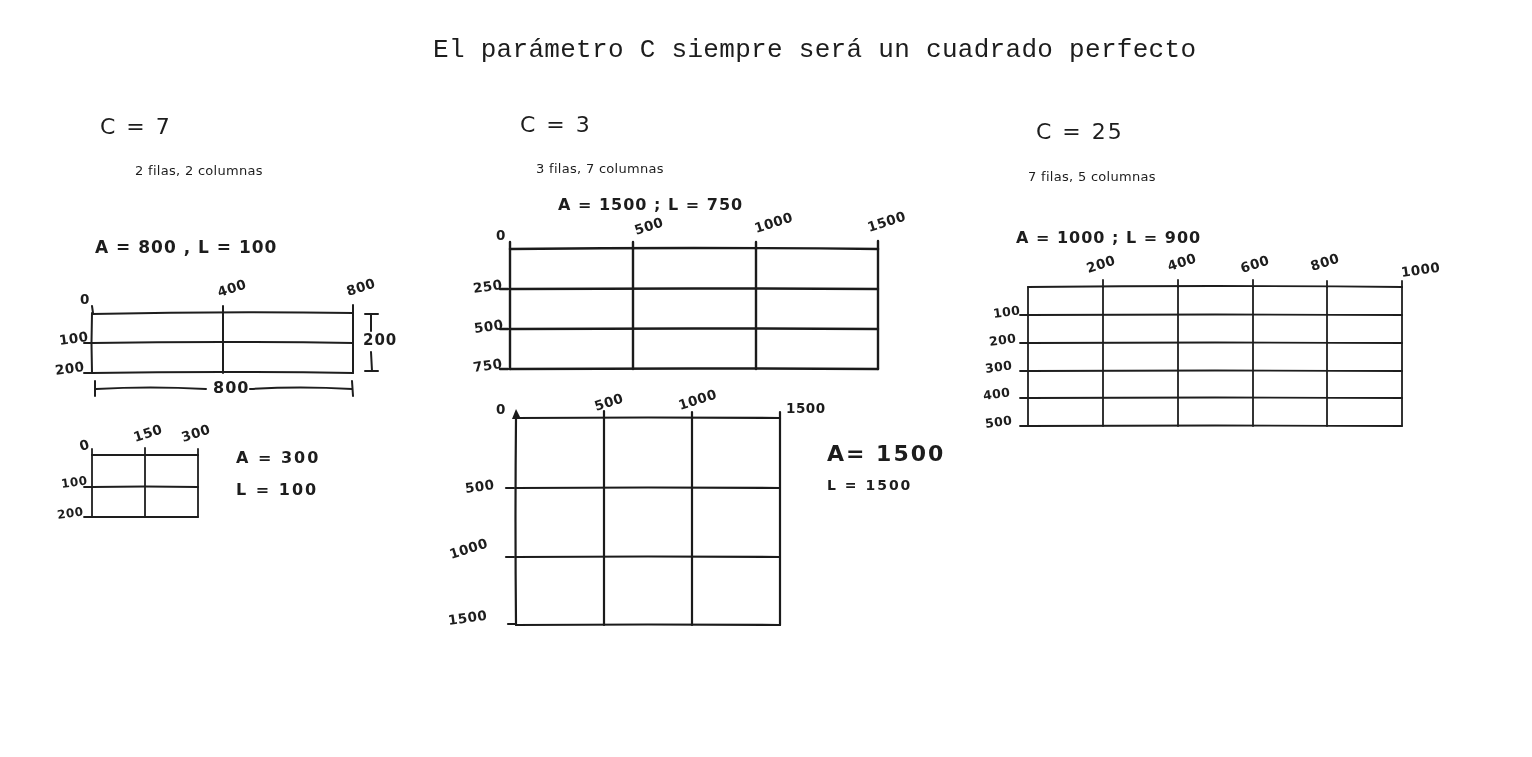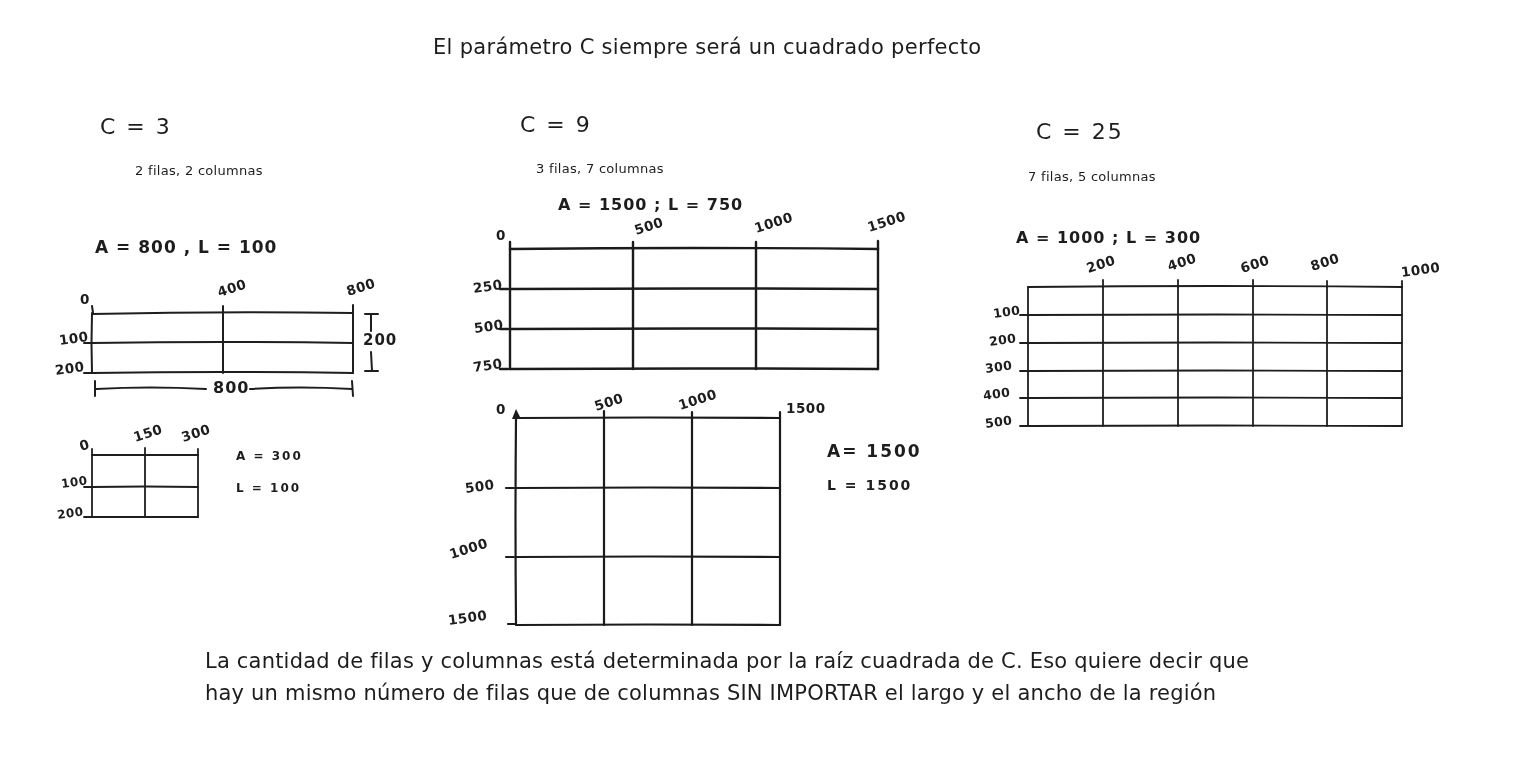--- a/index.html
+++ b/index.html
@@ -2,29 +2,29 @@
 <html><head>
 <meta charset="utf-8">
 <style>
   html,body{margin:0;padding:0;background:#fff;}
   .canvas{
     position:relative;width:1532px;height:757px;background:#ffffff;
     font-family:"DejaVu Sans",sans-serif;color:#1d1d1d;overflow:hidden;
   }
   svg.ink{position:absolute;left:0;top:0;pointer-events:none;}
   .t{position:absolute;white-space:nowrap;line-height:1;}
-  .title{font-size:21px;letter-spacing:.3px;}
+  .title{font-size:26px;letter-spacing:.3px;font-family:Liberation Mono, monospace;}
   .heading{font-size:22px;letter-spacing:2px;}
   .sub{font-size:13px;letter-spacing:.3px;}
   .params{font-size:17px;font-weight:700;letter-spacing:1px;}
   .tick{font-size:13.5px;font-weight:700;letter-spacing:.5px;}
   .rot{transform:rotate(-18deg);transform-origin:left bottom;}
   .rot8{transform:rotate(-8deg);transform-origin:left bottom;}
   .dim{font-size:15px;font-weight:700;letter-spacing:1px;}
-  .side{font-size:12px;font-weight:700;letter-spacing:2px;}
+  .side{font-size:16px;font-weight:700;letter-spacing:2px;}
   .footer{font-size:21px;letter-spacing:.2px;line-height:32px;}
 </style>
 </head>
 <body>
 
 <div class="canvas">
 
   <svg class="ink" width="1532" height="757" viewBox="0 0 1532 757">
 
     <g stroke="#1e1e1e" stroke-width="2" fill="none" stroke-linecap="round">
@@ -123,21 +123,21 @@
       <path d="M1020,343 L1028,343"></path>
       <path d="M1020,371 L1028,371"></path>
       <path d="M1020,398 L1028,398"></path>
       <path d="M1020,426 L1028,426"></path>
     </g>
   </svg>
 
   <div class="t title" style="left:433px;top:37px">El parámetro C siempre será un cuadrado perfecto</div>
 
   <div>
-    <div class="t heading" style="left:100px;top:116px">C = 3</div>
+    <div class="t heading" style="left:100px;top:116px">C = 7</div>
     <div class="t sub" style="left:135px;top:164px">2 filas, 2 columnas</div>
     <div class="t params" style="left:95px;top:239px">A = 800 ,   L = 100</div>
 
     <span class="t tick" style="left:80px;top:293px">0</span>
     <span class="t tick rot" style="left:220px;top:286px">400</span>
     <span class="t tick rot" style="left:349px;top:285px">800</span>
     <span class="t tick rot8" style="left:60px;top:334px">100</span>
     <span class="t tick rot8" style="left:56px;top:364px">200</span>
     <span class="t dim" style="left:363px;top:333px">200</span>
     <span class="t dim" style="left:213px;top:380px;font-size:16px">800</span>
@@ -145,59 +145,55 @@
     <span class="t tick rot" style="left:82px;top:440px">0</span>
     <span class="t tick rot" style="left:136px;top:431px">150</span>
     <span class="t tick rot" style="left:184px;top:431px">300</span>
     <span class="t tick rot8" style="left:62px;top:478px;font-size:12px">100</span>
     <span class="t tick rot8" style="left:58px;top:509px;font-size:12px">200</span>
     <div class="t side" style="left:236px;top:450px">A = 300</div>
     <div class="t side" style="left:236px;top:482px">L = 100</div>
   </div>
 
   <div>
-    <div class="t heading" style="left:520px;top:114px">C = 9</div>
+    <div class="t heading" style="left:520px;top:114px">C = 3</div>
     <div class="t sub" style="left:536px;top:162px">3 filas, 7 columnas</div>
     <div class="t params" style="left:558px;top:197px;font-size:16px">A = 1500 ;   L = 750</div>
 
     <span class="t tick" style="left:496px;top:229px">0</span>
     <span class="t tick rot" style="left:637px;top:224px">500</span>
     <span class="t tick rot" style="left:757px;top:222px">1000</span>
     <span class="t tick rot" style="left:870px;top:221px">1500</span>
     <span class="t tick rot8" style="left:474px;top:282px">250</span>
     <span class="t tick rot8" style="left:475px;top:322px">500</span>
     <span class="t tick rot8" style="left:474px;top:361px">750</span>
 
     <span class="t tick" style="left:496px;top:403px">0</span>
     <span class="t tick rot" style="left:597px;top:400px">500</span>
     <span class="t tick rot" style="left:681px;top:399px">1000</span>
     <span class="t tick" style="left:786px;top:402px">1500</span>
     <span class="t tick rot8" style="left:466px;top:482px">500</span>
     <span class="t tick rot" style="left:452px;top:548px">1000</span>
     <span class="t tick rot8" style="left:449px;top:614px">1500</span>
 
-    <div class="t side" style="left:827px;top:443px;font-size:17px">A= 1500</div>
+    <div class="t side" style="left:827px;top:443px;font-size:22px">A= 1500</div>
     <div class="t side" style="left:827px;top:478px;font-size:14px">L = 1500</div>
   </div>
 
   <div>
     <div class="t heading" style="left:1036px;top:121px">C = 25</div>
     <div class="t sub" style="left:1028px;top:170px">7 filas, 5 columnas</div>
-    <div class="t params" style="left:1016px;top:230px;font-size:16px">A = 1000  ;   L = 300</div>
+    <div class="t params" style="left:1016px;top:230px;font-size:16px">A = 1000  ;   L = 900</div>
 
     <span class="t tick rot" style="left:1089px;top:262px">200</span>
     <span class="t tick rot" style="left:1170px;top:260px">400</span>
     <span class="t tick rot" style="left:1243px;top:262px">600</span>
     <span class="t tick rot" style="left:1313px;top:260px">800</span>
     <span class="t tick rot8" style="left:1402px;top:266px">1000</span>
     <span class="t tick rot8" style="left:994px;top:308px;font-size:12.5px">100</span>
     <span class="t tick rot8" style="left:990px;top:336px;font-size:12.5px">200</span>
     <span class="t tick rot8" style="left:986px;top:363px;font-size:12.5px">300</span>
     <span class="t tick rot8" style="left:984px;top:390px;font-size:12.5px">400</span>
     <span class="t tick rot8" style="left:986px;top:418px;font-size:12.5px">500</span>
   </div>
 
-  <div class="t footer" style="left:205px;top:645px">
-    <div>La cantidad de filas y columnas está determinada por la raíz cuadrada de C. Eso quiere decir que</div>
-    <div>hay un mismo número de filas que de columnas SIN IMPORTAR el largo y el ancho de la región</div>
-  </div>
 
 </div>
 
 </body></html>

